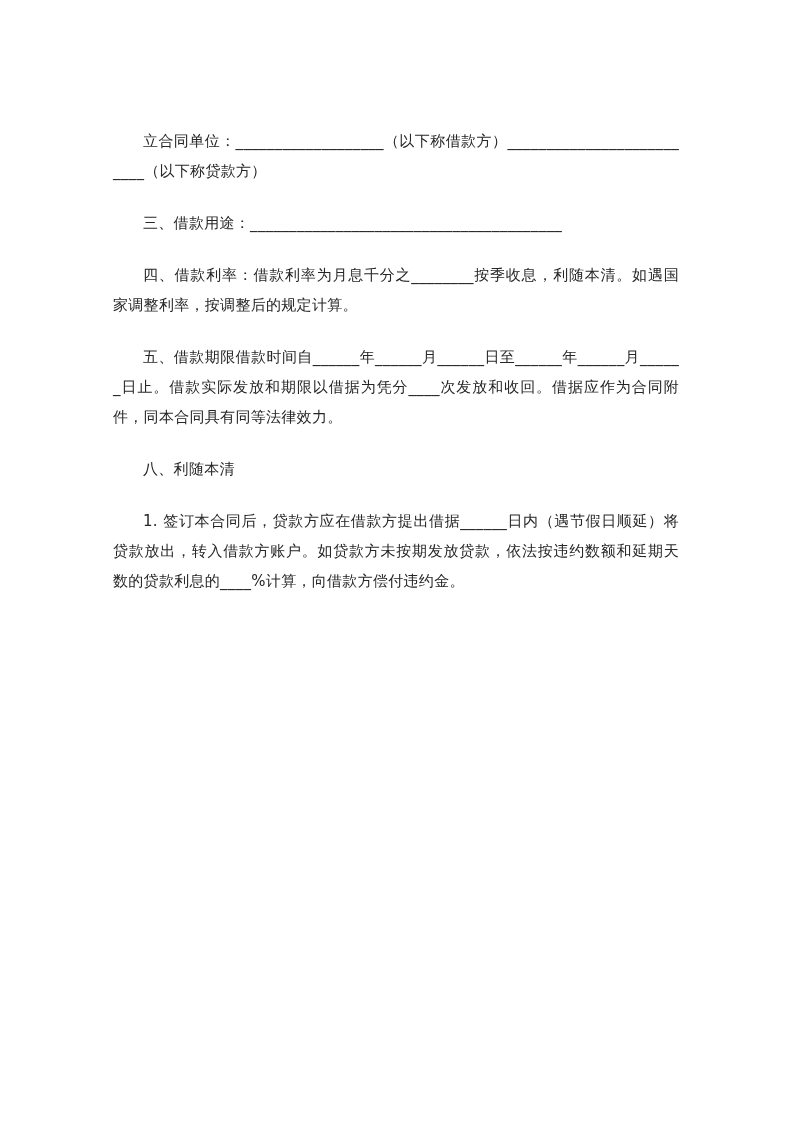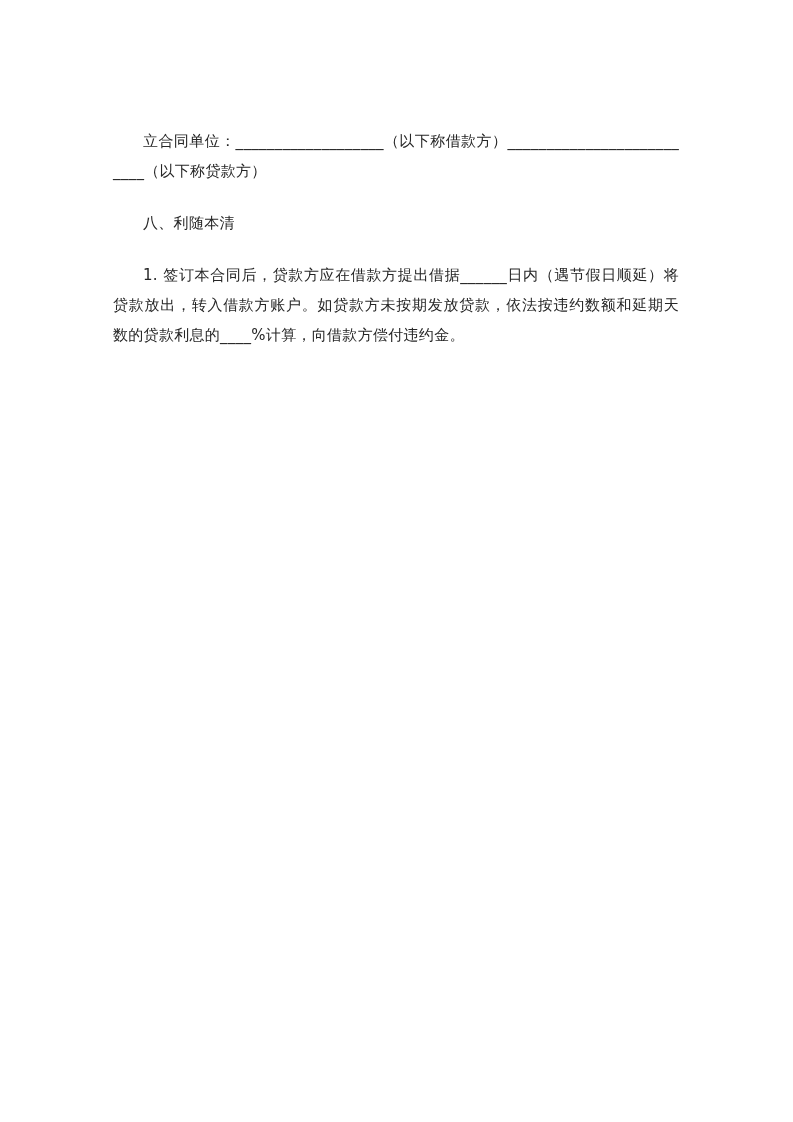--- a/index.html
+++ b/index.html
@@ -33,16 +33,19 @@
   .para.indent {
     text-indent: 2em;
   }
 </style>
 </head>
 <body>
 
 <div class="page" style="background: rgb(255, 255, 255); color: rgb(38, 38, 38);">
   <div class="doc-body" id="doc-body">
       <p class="para indent">立合同单位：___________________（以下称借款方）__________________________（以下称贷款方）</p>
+      <p class="para indent">三、借款用途：________________________________________</p>
+      <p class="para indent">四、借款利率：借款利率为月息千分之________按季收息，利随本清。如遇国家调整利率，按调整后的规定计算。</p>
+      <p class="para indent">五、借款期限借款时间自______年______月______日至______年______月______日止。借款实际发放和期限以借据为凭分____次发放和收回。借据应作为合同附件，同本合同具有同等法律效力。</p>
       <p class="para indent">八、利随本清</p>
       <p class="para indent">1. 签订本合同后，贷款方应在借款方提出借据______日内（遇节假日顺延）将贷款放出，转入借款方账户。如贷款方未按期发放贷款，依法按违约数额和延期天数的贷款利息的____%计算，向借款方偿付违约金。</p>
     </div>
 </div>
 
 </body></html>

